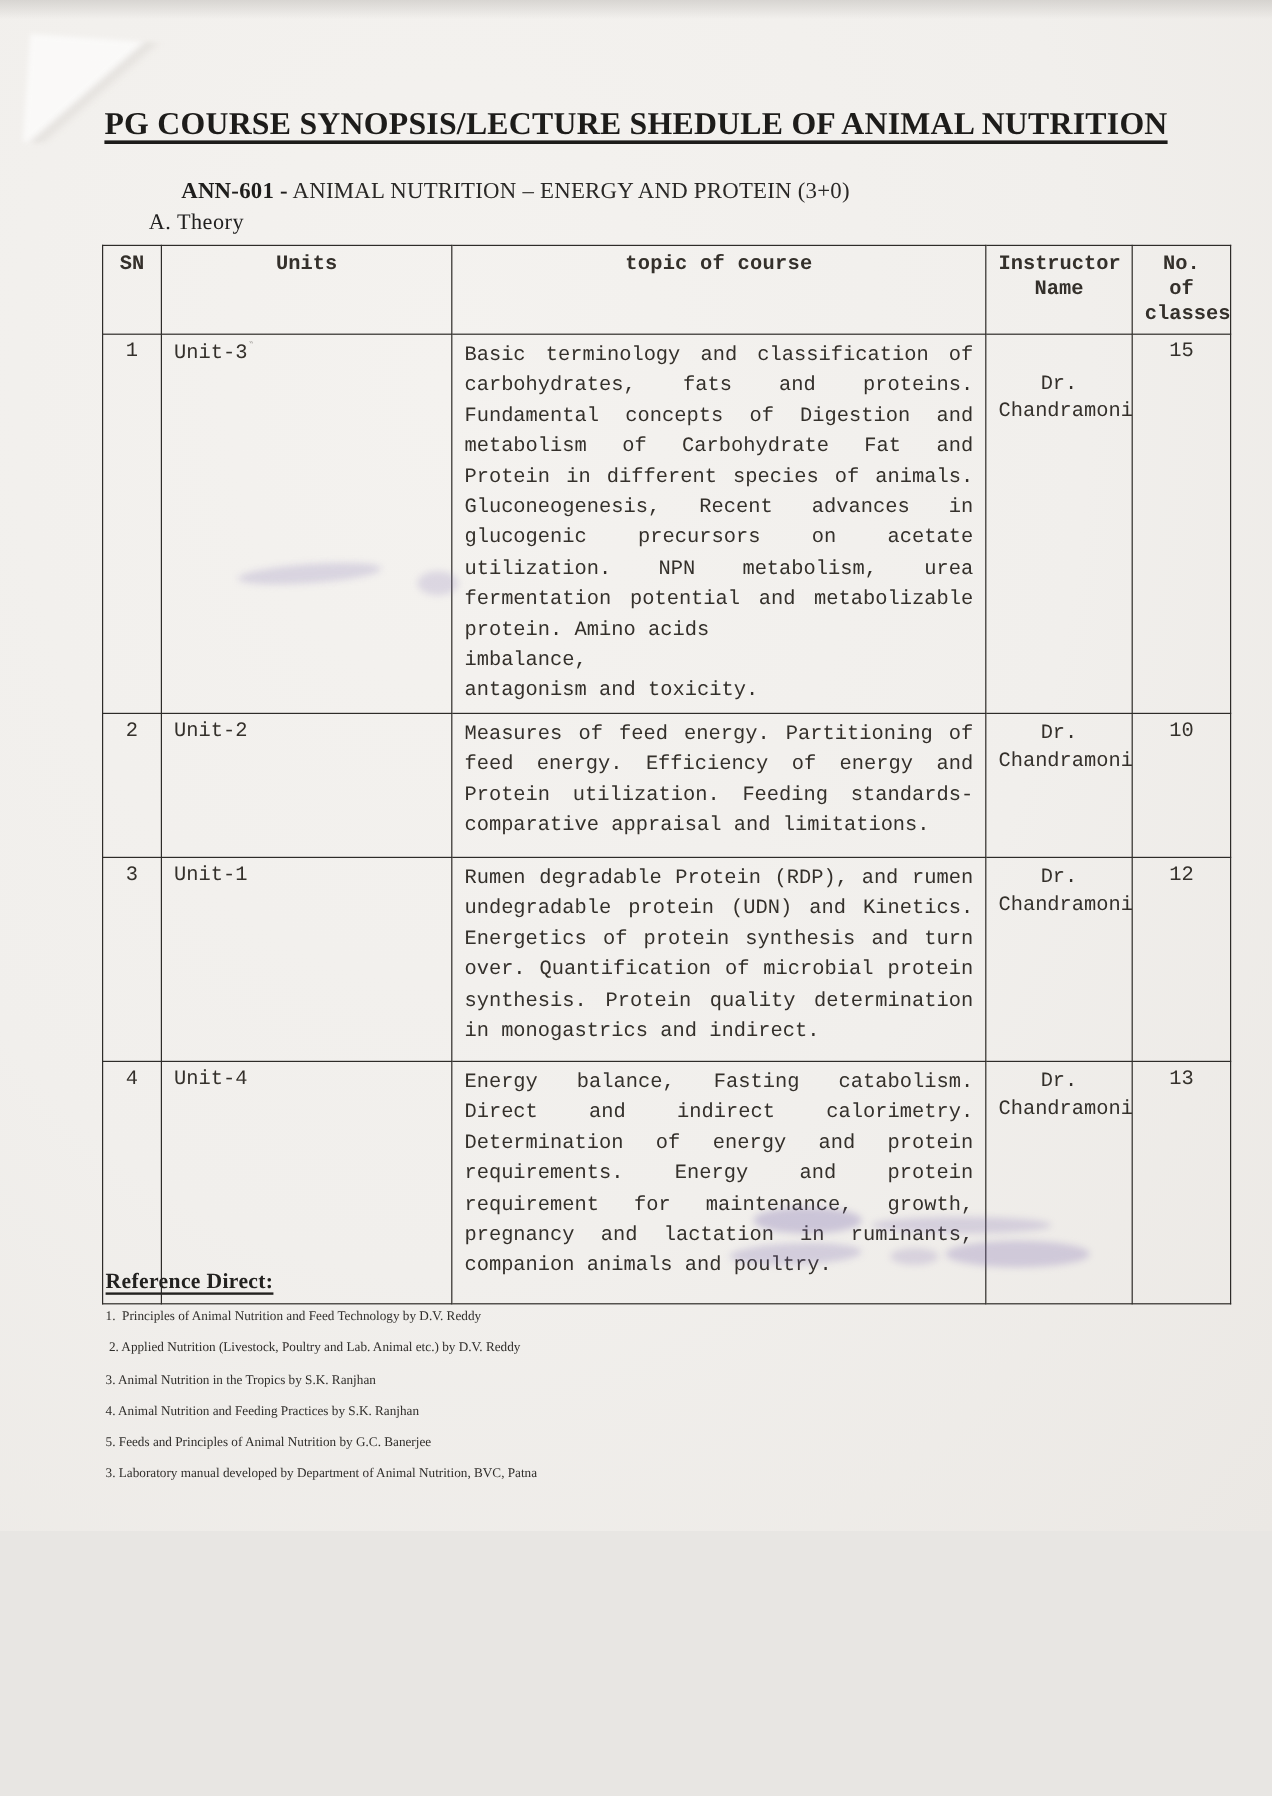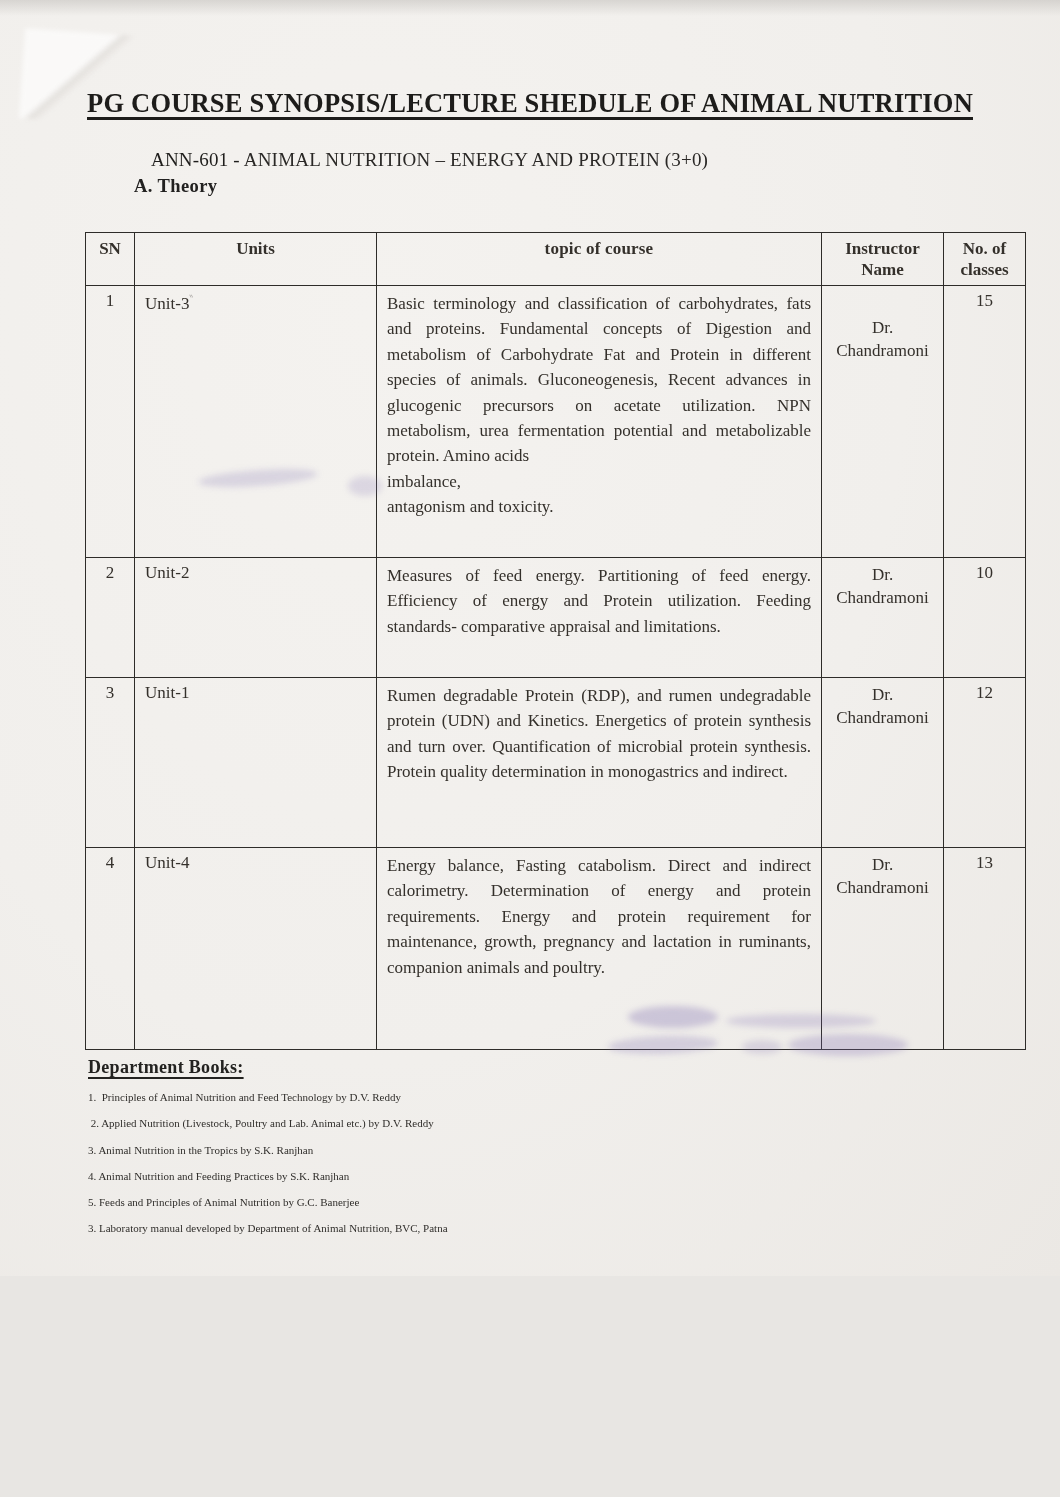--- a/index.html
+++ b/index.html
@@ -29,31 +29,32 @@
     font-size:26.5px; font-weight:bold; color:#1d1c1a;
     letter-spacing:.2px;
     text-decoration:underline;
     text-underline-offset:5px;
     text-decoration-thickness:2.5px;
   }
   .subheader {
     position:absolute; top:149px; left:151px;
     font-size:19px; color:#2a2826; letter-spacing:.2px;
   }
-  .subheader .code { font-weight:normal; color:#1f1e1c; }
+  .subheader .code { font-weight:bold; color:#1f1e1c; }
   .theory-label {
-    position:absolute; top:176px; left:134px;
-    font-size:18.5px; font-weight:bold; color:#222120;
+    position:absolute; top:176px; left:124px;
+    font-size:18.5px; font-weight:normal; color:#222120;
     letter-spacing:.4px;
   }
   table.schedule {
-    position:absolute; top:232px; left:85px;
+    position:absolute; top:204px; left:85px;
     width:940px;
     border-collapse:collapse; table-layout:fixed;
     background:transparent;
+    font-family:Liberation Mono, monospace;
   }
   table.schedule td {
     border:1.6px solid #2e2c29;
     vertical-align:top;
     font-size:17px;
     color:#34302b;
     padding:5px 10px;
   }
   td.hdr { font-weight:bold; text-align:center; font-size:17.5px; color:#23211f; padding-top:5px; line-height:21px; }
   td.hdr.topic-h { letter-spacing:.2px; }
@@ -153,21 +154,21 @@
       <td class="unit"><span>Unit-4</span></td>
       <td class="topic">Energy balance, Fasting catabolism. Direct and indirect calorimetry. Determination of energy and protein requirements. Energy and protein requirement for maintenance, growth, pregnancy and lactation in ruminants, companion animals and poultry.</td>
       <td class="instructor">Dr.
 Chandramoni</td>
       <td class="classes">13</td>
     </tr>
   </tbody>
     </table>
 
   <div class="references">
-    <div class="ref-heading">Department Books:</div>
+    <div class="ref-heading">Reference Direct:</div>
     <div class="ref-item">1.  Principles of Animal Nutrition and Feed Technology by D.V. Reddy</div>
     <div class="ref-item"> 2. Applied Nutrition (Livestock, Poultry and Lab. Animal etc.) by D.V. Reddy</div>
     <div class="ref-item">3. Animal Nutrition in the Tropics by S.K. Ranjhan</div>
     <div class="ref-item">4. Animal Nutrition and Feeding Practices by S.K. Ranjhan</div>
     <div class="ref-item">5. Feeds and Principles of Animal Nutrition by G.C. Banerjee</div>
     <div class="ref-item">3. Laboratory manual developed by Department of Animal Nutrition, BVC, Patna</div>
   </div>
 
   <div class="smudge p1"></div>
   <div class="smudge p2"></div>

